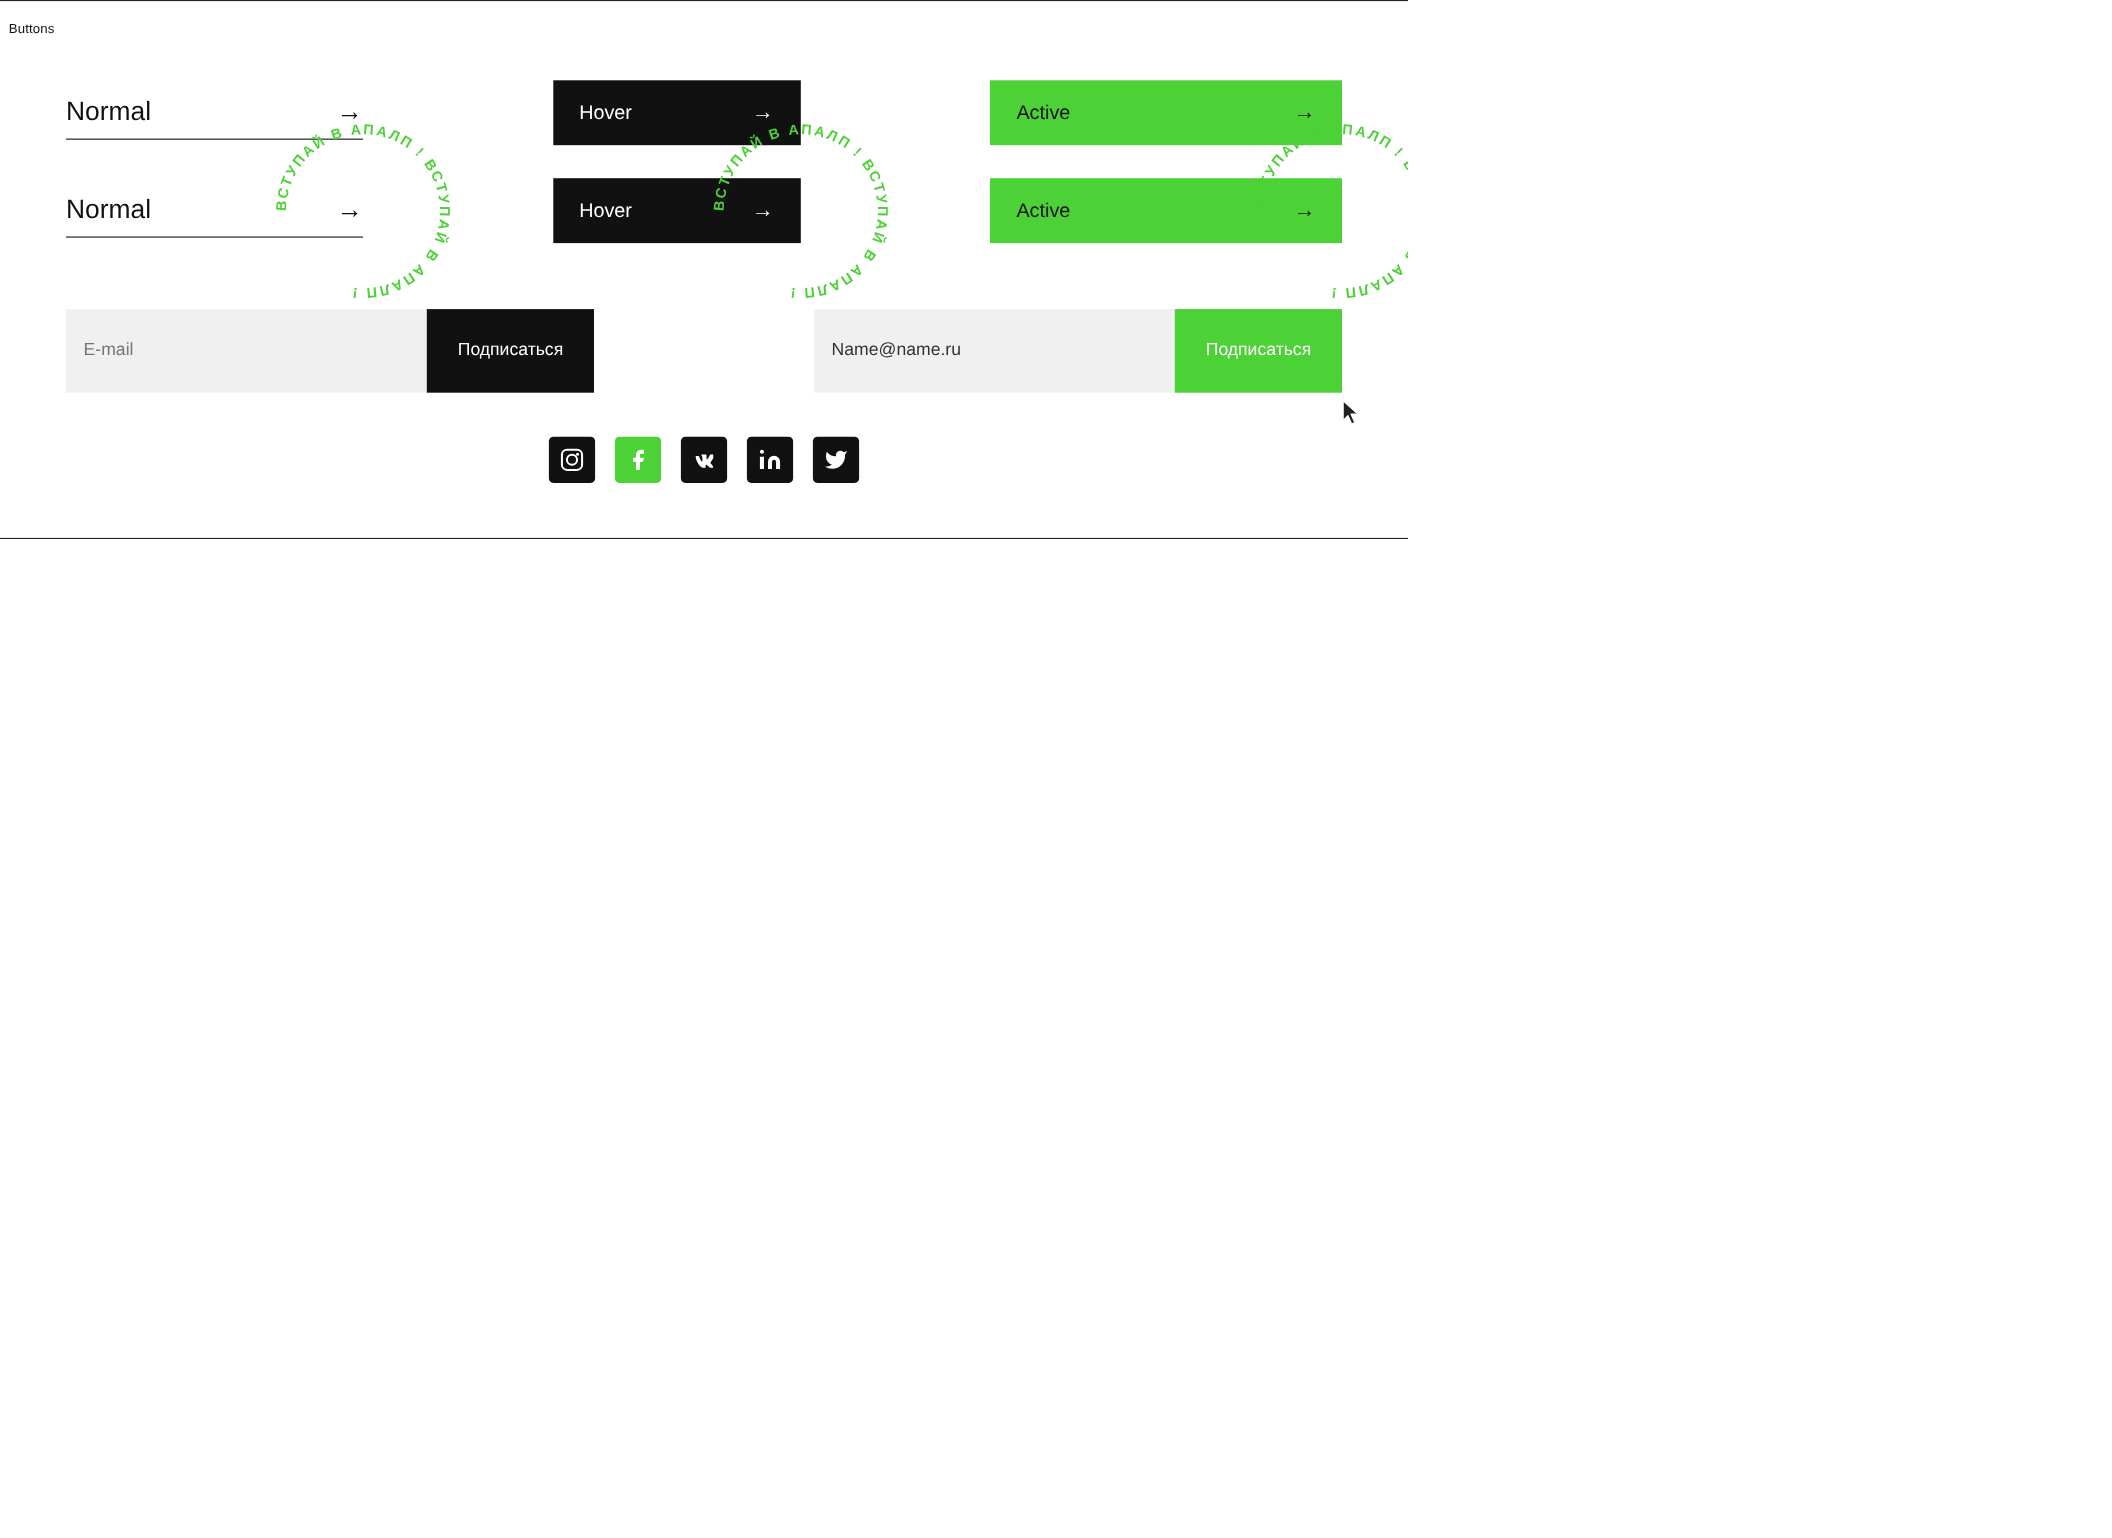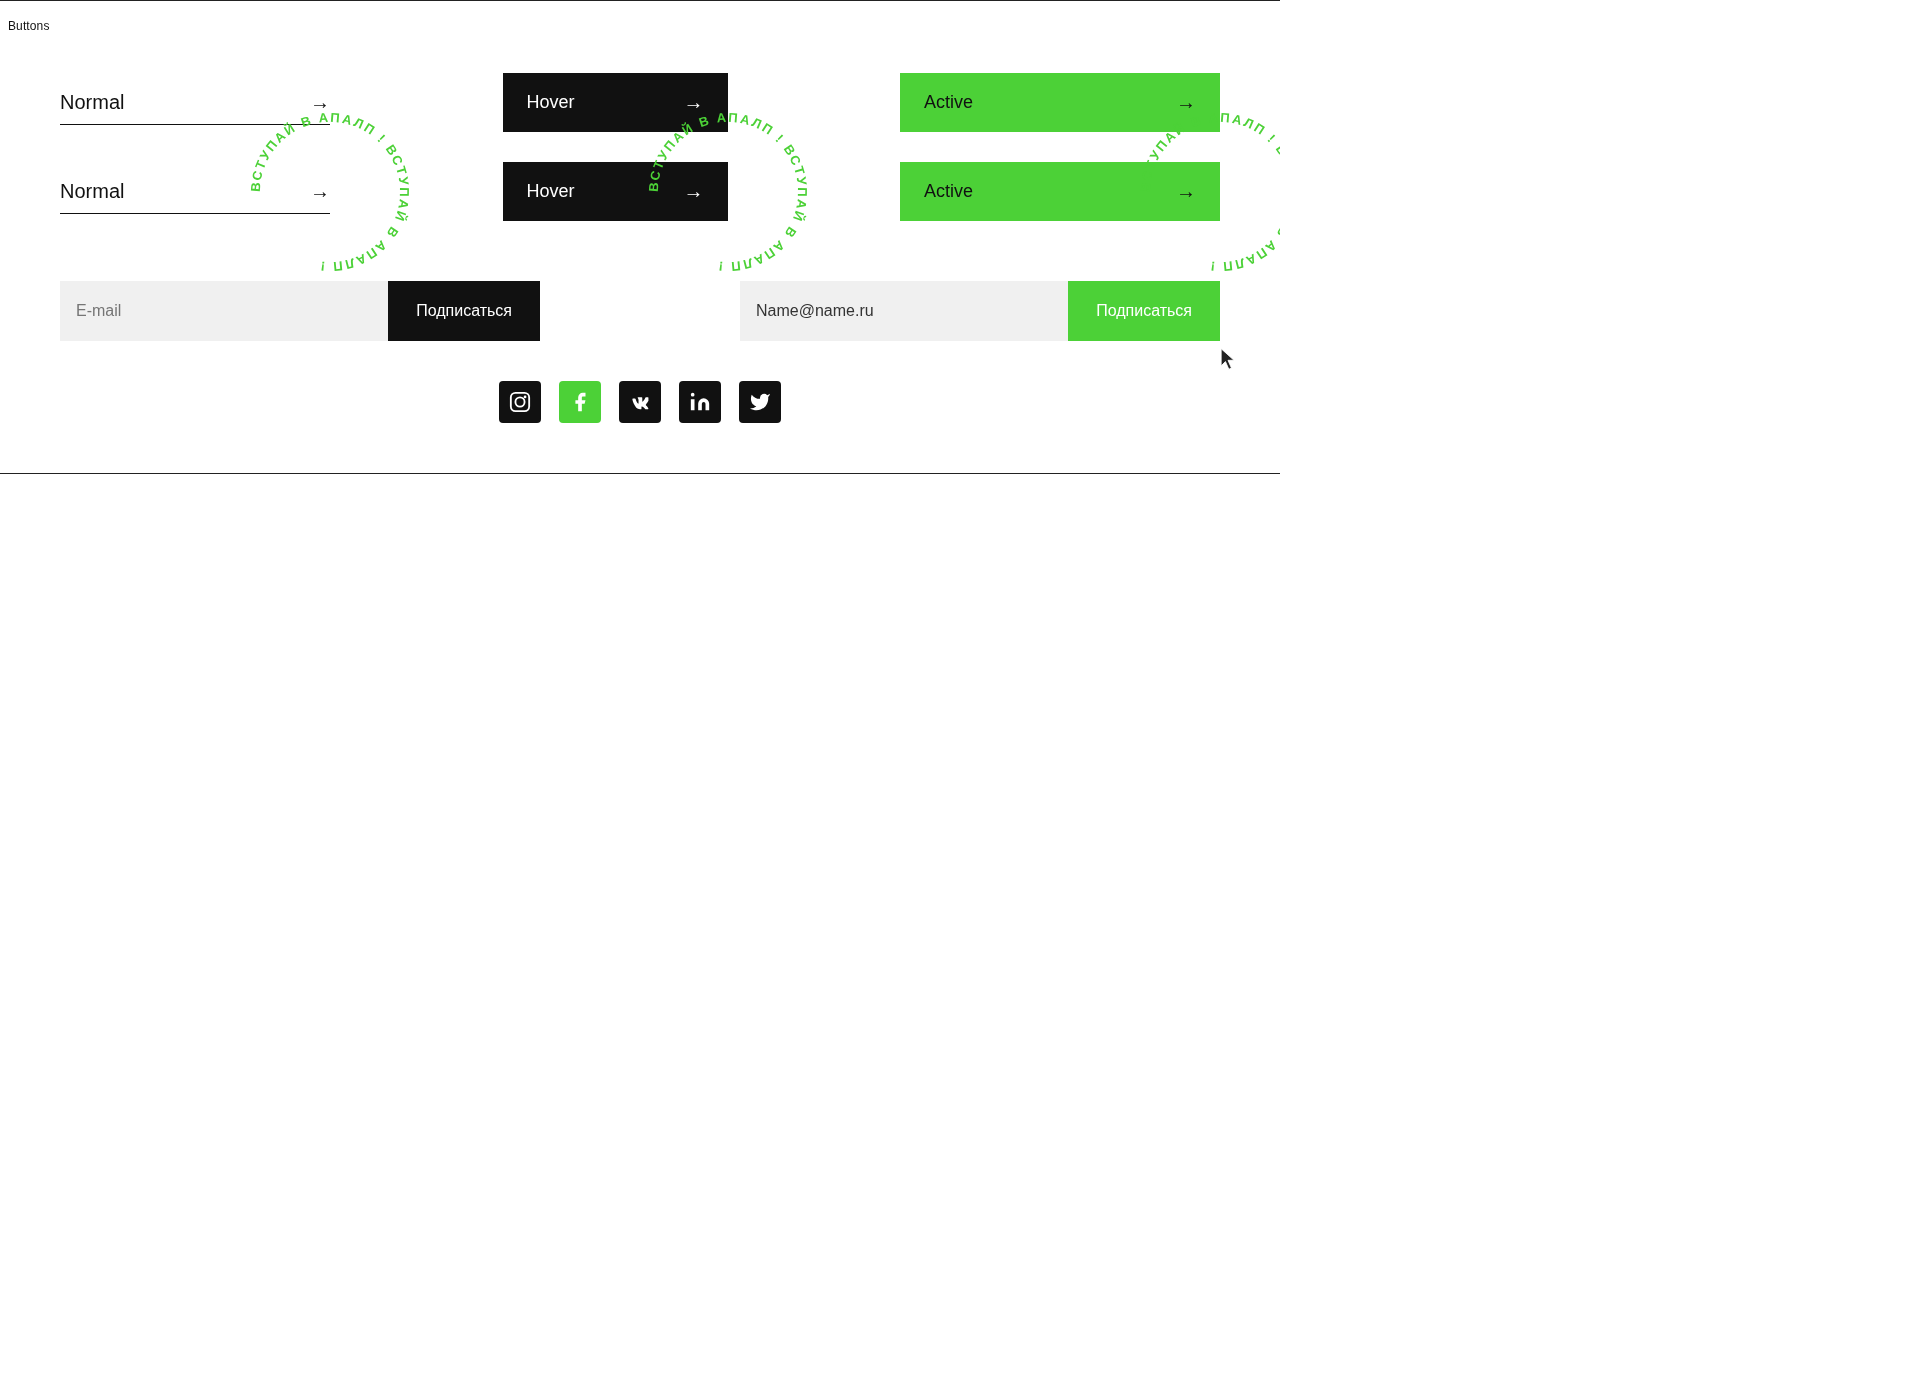--- a/index.html
+++ b/index.html
@@ -41,21 +41,21 @@
       justify-content: space-between;
       width: 270px;
       border: none;
       border-bottom: 1.5px solid #111;
       background: transparent;
       padding: 10px 0;
       font-size: 18px;
       cursor: pointer;
     }
 
-    .btn-normal span { color: #111; font-size: 20px; }
+    .btn-normal span { color: #111; font-size: 24px; }
 
     .btn-hover {
       display: flex;
       align-items: center;
       justify-content: space-between;
       width: 225px;
       background: #111;
       color: #fff;
       border: none;
       padding: 18px 24px;
@@ -114,21 +114,21 @@
       align-items: center;
       justify-content: space-between;
       padding: 60px 60px 30px 60px;
       gap: 40px;
     }
 
     .subscribe-form {
       display: flex;
       align-items: stretch;
       width: 480px;
-      height: 60px;
+      height: 76px;
     }
 
     .subscribe-input-normal {
       flex: 1;
       border: none;
       background: #f0f0f0;
       padding: 0 16px;
       font-size: 16px;
       color: #999;
       outline: none;

